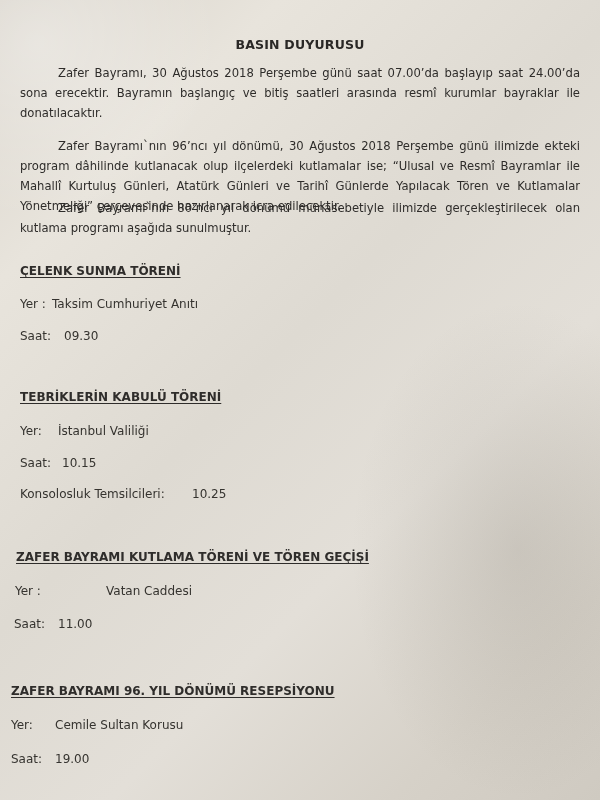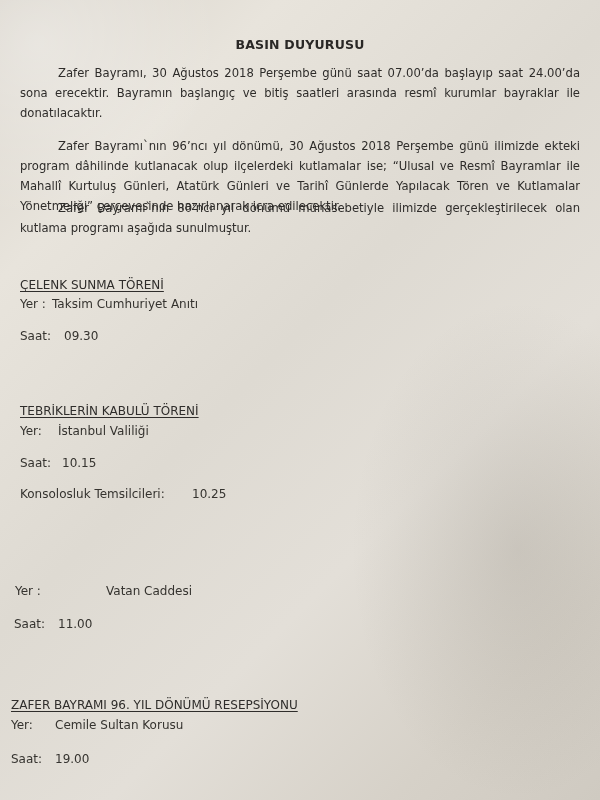--- a/index.html
+++ b/index.html
@@ -21,22 +21,22 @@
     }
     .para {
       position:absolute; left:20px; width:560px;
       font-size:11.6px; line-height:20px; text-align:justify; color:#2e2c2a;
     }
     .para .indent { display:inline-block; width:38px; }
     .p1 { top:63px; }
     .p2 { top:136px; }
     .p3 { top:198px; }
     .heading {
-      position:absolute; left:20px; font-weight:normal; font-size:12px;
-      text-decoration: underline; text-underline-offset: 2px; color:#2f2d2b;margin-top:14px;
+      position:absolute; left:20px; font-weight:bold; font-size:12px;
+      text-decoration: underline; text-underline-offset: 2px; color:#2f2d2b;
     }
     .row { position:absolute; left:20px; font-size:12px; color:#35332f; }
     .row .lbl { display:inline-block; }
     .row .val { position:absolute; white-space:nowrap; }
   </style>
 </head>
 <body>
 
 <div class="paper">
   <div class="shade1"></div>
@@ -65,20 +65,21 @@
   </div>
   <div class="row" style="top:456px;">
     <span class="lbl">Saat:</span>
     <span class="val" style="left:42px;">10.15</span>
   </div>
   <div class="row" style="top:487px;">
     <span class="lbl">Konsolosluk Temsilcileri:</span>
     <span class="val" style="left:172px;text-align:right;">10.25</span>
   </div>
 
+  <div class="heading" style="top:550px; left:16px;">ZAFER BAYRAMI KUTLAMA TÖRENİ VE TÖREN GEÇİŞİ</div>
   <div class="row" style="top:584px; left:15px;">
     <span class="lbl">Yer :</span>
     <span class="val" style="left:43px;margin-left:48px;">Vatan Caddesi</span>
   </div>
   <div class="row" style="top:617px; left:14px;">
     <span class="lbl">Saat:</span>
     <span class="val" style="left:44px;">11.00</span>
   </div>
 
   <div class="heading" style="top:684px; left:11px;">ZAFER BAYRAMI 96. YIL DÖNÜMÜ RESEPSİYONU</div>

